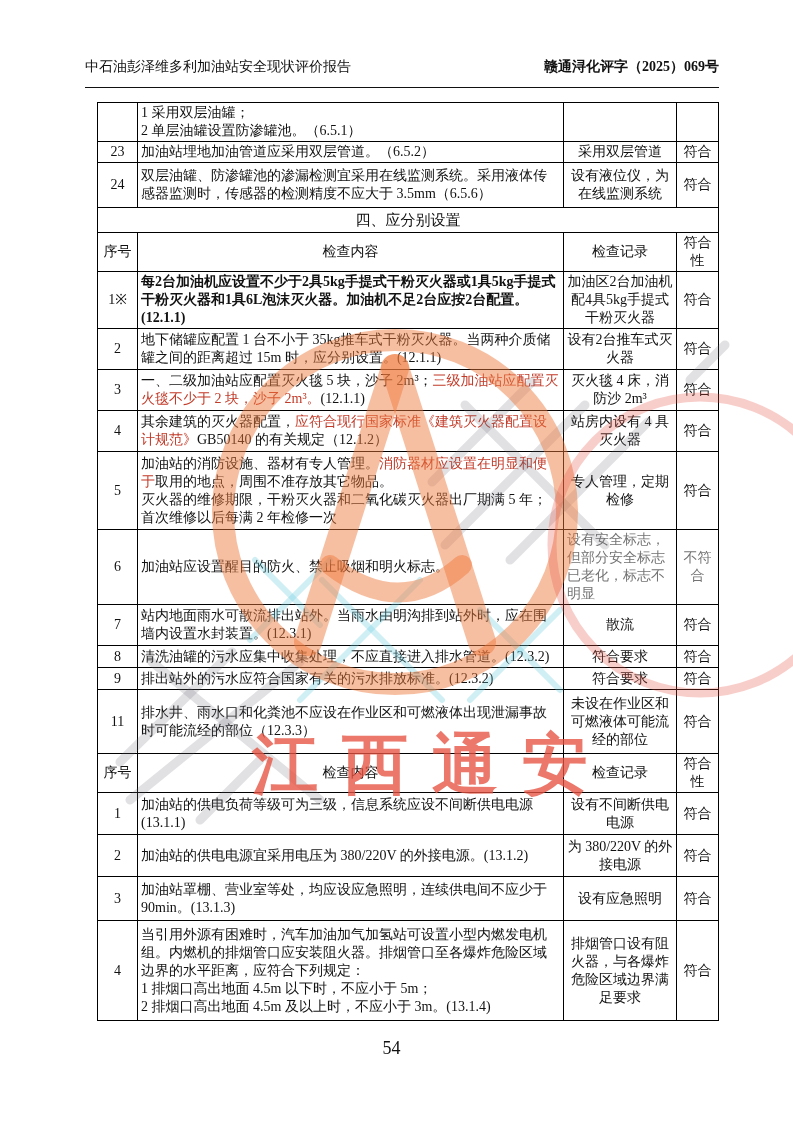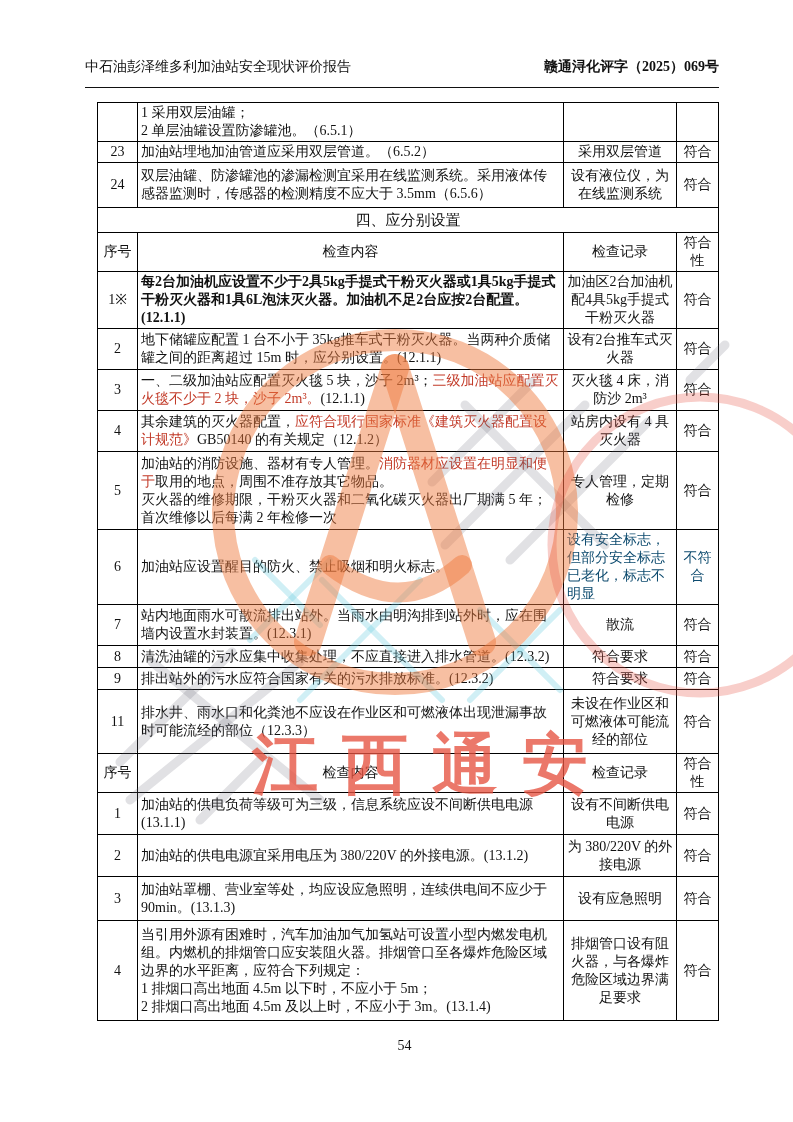--- a/index.html
+++ b/index.html
@@ -23,27 +23,27 @@
   }
   table.report td { border:1.6px solid #000; padding:1px 3px; vertical-align:middle; }
   td.c-no     { width:40px;  text-align:center; }
   td.c-content{ width:426px; text-align:left; }
   td.c-record { width:113px; text-align:center; }
   td.c-result { width:42px;  text-align:center; }
   tr.section-title td { text-align:center; font-size:15px; padding:2px 0; }
   tr.col-header td { text-align:center; }
   .bold { font-weight:bold; }
   .red-deep   { color:#c23a28; }
-  .red-bright { color:#0c4a6e; }
+  .red-bright { color:#737373; }
   td.record-left { text-align:left; }
   .indent-list { text-align:left; }
   
   .page-number {
-    position:absolute; left:94px; top:1038px; width:621px;
-    text-align:center; font-size:14px;
+    position:absolute; left:81px; top:1038px; width:621px;
+    text-align:center; font-size:18px;
   }
   
   .wm-layer { position:absolute; inset:0; pointer-events:none; z-index:5; }
   .wm-svg { position:absolute; left:0; top:0; }
   .wm-stamp-text {
     position:absolute; left:252px; top:720px; font-size:66px; font-weight:bold;
     letter-spacing:24px; color:rgba(230,82,64,0.78); white-space:nowrap;
     font-family:"Liberation Sans","DejaVu Sans",sans-serif;
   }
 </style>

